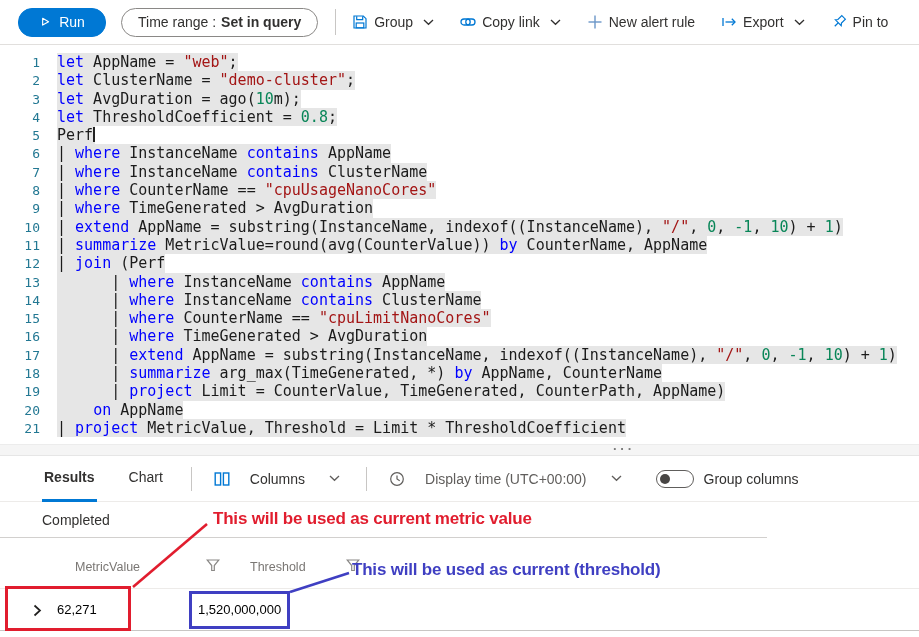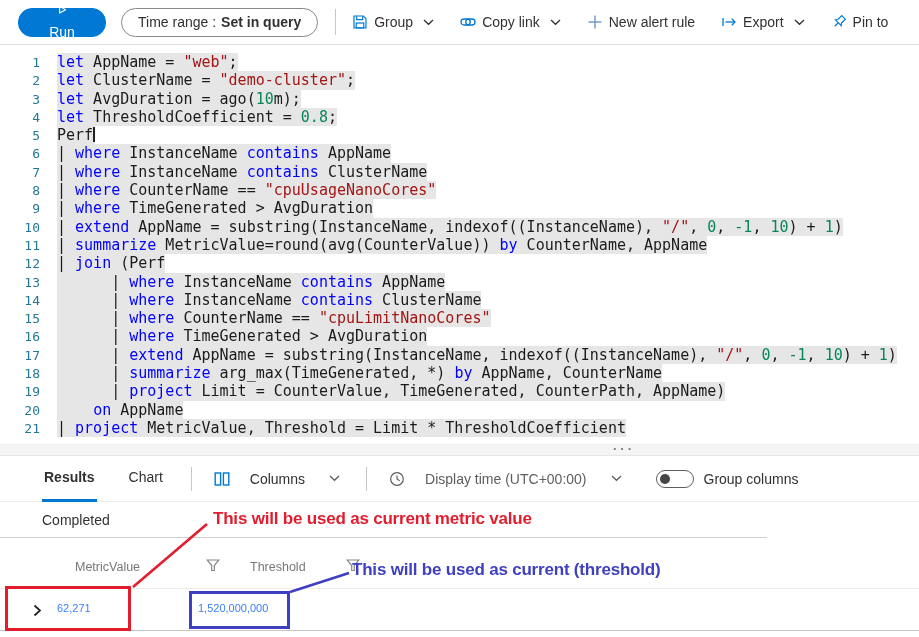--- a/index.html
+++ b/index.html
@@ -10,21 +10,21 @@
   }
   
   .toolbar {
     position:absolute; left:0; top:0; width:919px; height:45px;
     display:flex; align-items:center; padding-left:18px;
     border-bottom:1px solid #e1dfdd; background:#fff; white-space:nowrap;
   }
   .run-btn {
     display:flex; align-items:center; justify-content:center; gap:7px;
     width:88px; height:29px; background:#0078d4; color:#fff;
-    border:1px solid #0078d4; border-radius:14px; font-size:14px; cursor:pointer;flex-direction:column;
+    border:1px solid #0078d4; border-radius:14px; font-size:14px; cursor:pointer;
   }
   .pill {
     display:flex; align-items:center; height:29px; margin-left:15px;
     border:1px solid #8a8886; border-radius:15px; padding:0 16px; font-size:14px;
     color:#323130; background:#fff;
   }
   .pill b { font-weight:700; margin-left:5px; }
   .vdiv { width:1px; height:26px; background:#c8c6c4; margin:0 16px 0 17px; }
   .tb-group { display:flex; align-items:center; gap:6px; font-size:14px; color:#323130; margin-right:26px; cursor:pointer; }
   .chev { display:inline-block; margin-left:4px; }
@@ -83,21 +83,21 @@
     border-bottom:1px solid #d2d0ce; background:#fff;
   }
   .status-text { position:absolute; left:42px; top:10px; font-size:14px; color:#323130; }
   .thead { position:absolute; left:0; top:538px; width:919px; height:50px; background:#fff; }
   .th { position:absolute; top:22px; font-size:12.5px; color:#7a7774; cursor:pointer; }
   .th-funnel { position:absolute; top:21px; cursor:pointer; }
   .trow {
     position:absolute; left:0; top:588px; width:919px; height:43px;
     border-top:1px solid #edebe9; border-bottom:1px solid #c8c6c4; background:#fff;
   }
-  .td { position:absolute; top:13px; font-size:11px; color:#3b82f6; }
+  .td { position:absolute; top:13px; font-size:13px; color:#000000; }
   .expander { position:absolute; left:33px; top:15px; cursor:pointer; }
   
   .overlay { position:absolute; left:0; top:0; width:919px; height:637px; pointer-events:none; }
   .note { position:absolute; font-weight:700; font-size:17px; letter-spacing:-0.2px; white-space:nowrap; }
   .note-red { left:213px; top:509px; color:#e11d2e; }
   .note-blue { left:352px; top:560px; color:#3f3fc2; }
   .hbox { position:absolute; background:transparent; }
   .hbox-red { left:5px; top:586px; width:126px; height:45px; border:3px solid #e11d2e; }
   .hbox-blue { left:189px; top:591px; width:101px; height:38px; border:3px solid #3f3fc2; }
 </style>

